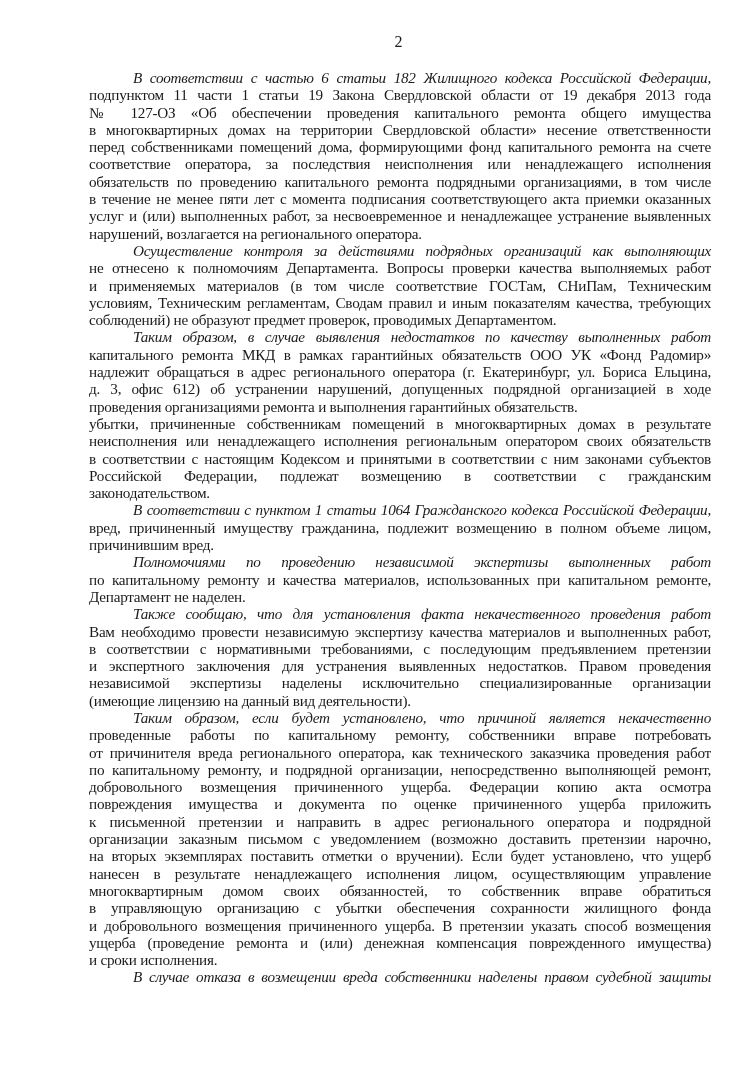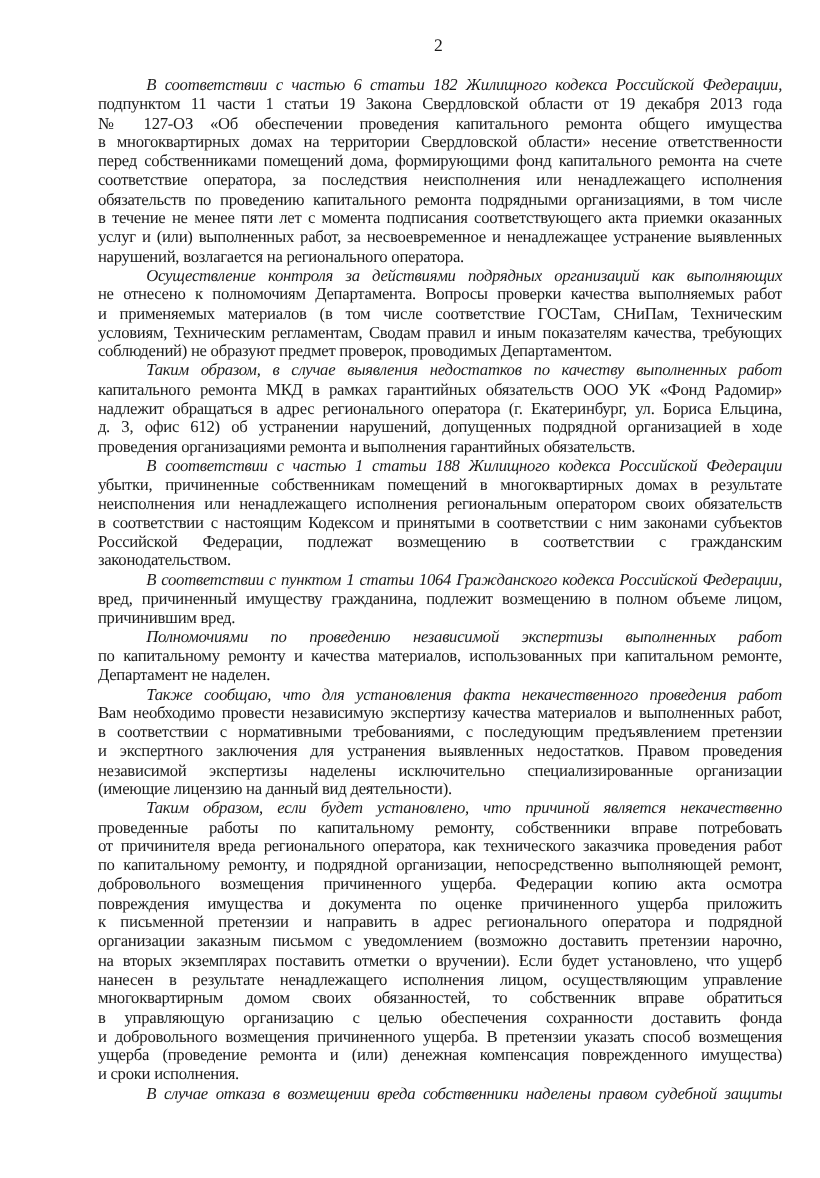--- a/index.html
+++ b/index.html
@@ -81,21 +81,20 @@
         <span class="line last">соблюдений) не образуют предмет проверок, проводимых Департаментом.</span>
       </div>
       <div class="para">
         <span class="line first">Таким образом, в случае выявления недостатков по качеству выполненных работ</span>
         <span class="line">капитального ремонта МКД в рамках гарантийных обязательств ООО УК «Фонд Радомир»</span>
         <span class="line">надлежит обращаться в адрес регионального оператора (г. Екатеринбург, ул. Бориса Ельцина,</span>
         <span class="line">д. 3, офис 612) об устранении нарушений, допущенных подрядной организацией в ходе</span>
         <span class="line last">проведения организациями ремонта и выполнения гарантийных обязательств.</span>
       </div>
       <div class="para">
-        <span class="line first">В соответствии с частью 1 статьи 188 Жилищного кодекса Российской Федерации</span>
         <span class="line">убытки, причиненные собственникам помещений в многоквартирных домах в результате</span>
         <span class="line">неисполнения или ненадлежащего исполнения региональным оператором своих обязательств</span>
         <span class="line">в соответствии с настоящим Кодексом и принятыми в соответствии с ним законами субъектов</span>
         <span class="line">Российской Федерации, подлежат возмещению в соответствии с гражданским</span>
         <span class="line last">законодательством.</span>
       </div>
       <div class="para">
         <span class="line first">В соответствии с пунктом 1 статьи 1064 Гражданского кодекса Российской Федерации,</span>
         <span class="line">вред, причиненный имуществу гражданина, подлежит возмещению в полном объеме лицом,</span>
         <span class="line last">причинившим вред.</span>
@@ -118,21 +117,21 @@
         <span class="line">проведенные работы по капитальному ремонту, собственники вправе потребовать</span>
         <span class="line">от причинителя вреда регионального оператора, как технического заказчика проведения работ</span>
         <span class="line">по капитальному ремонту, и подрядной организации, непосредственно выполняющей ремонт,</span>
         <span class="line">добровольного возмещения причиненного ущерба. Федерации копию акта осмотра</span>
         <span class="line">повреждения имущества и документа по оценке причиненного ущерба приложить</span>
         <span class="line">к письменной претензии и направить в адрес регионального оператора и подрядной</span>
         <span class="line">организации заказным письмом с уведомлением (возможно доставить претензии нарочно,</span>
         <span class="line">на вторых экземплярах поставить отметки о вручении). Если будет установлено, что ущерб</span>
         <span class="line">нанесен в результате ненадлежащего исполнения лицом, осуществляющим управление</span>
         <span class="line">многоквартирным домом своих обязанностей, то собственник вправе обратиться</span>
-        <span class="line">в управляющую организацию с целью обеспечения сохранности доставить фонда</span>
+        <span class="line">в управляющую организацию с убытки обеспечения сохранности жилищного фонда</span>
         <span class="line">и добровольного возмещения причиненного ущерба. В претензии указать способ возмещения</span>
         <span class="line">ущерба (проведение ремонта и (или) денежная компенсация поврежденного имущества)</span>
         <span class="line last">и сроки исполнения.</span>
       </div>
       <div class="para">
         <span class="line first">В случае отказа в возмещении вреда собственники наделены правом судебной защиты</span>
       </div>
     </div>
 </div>
 

